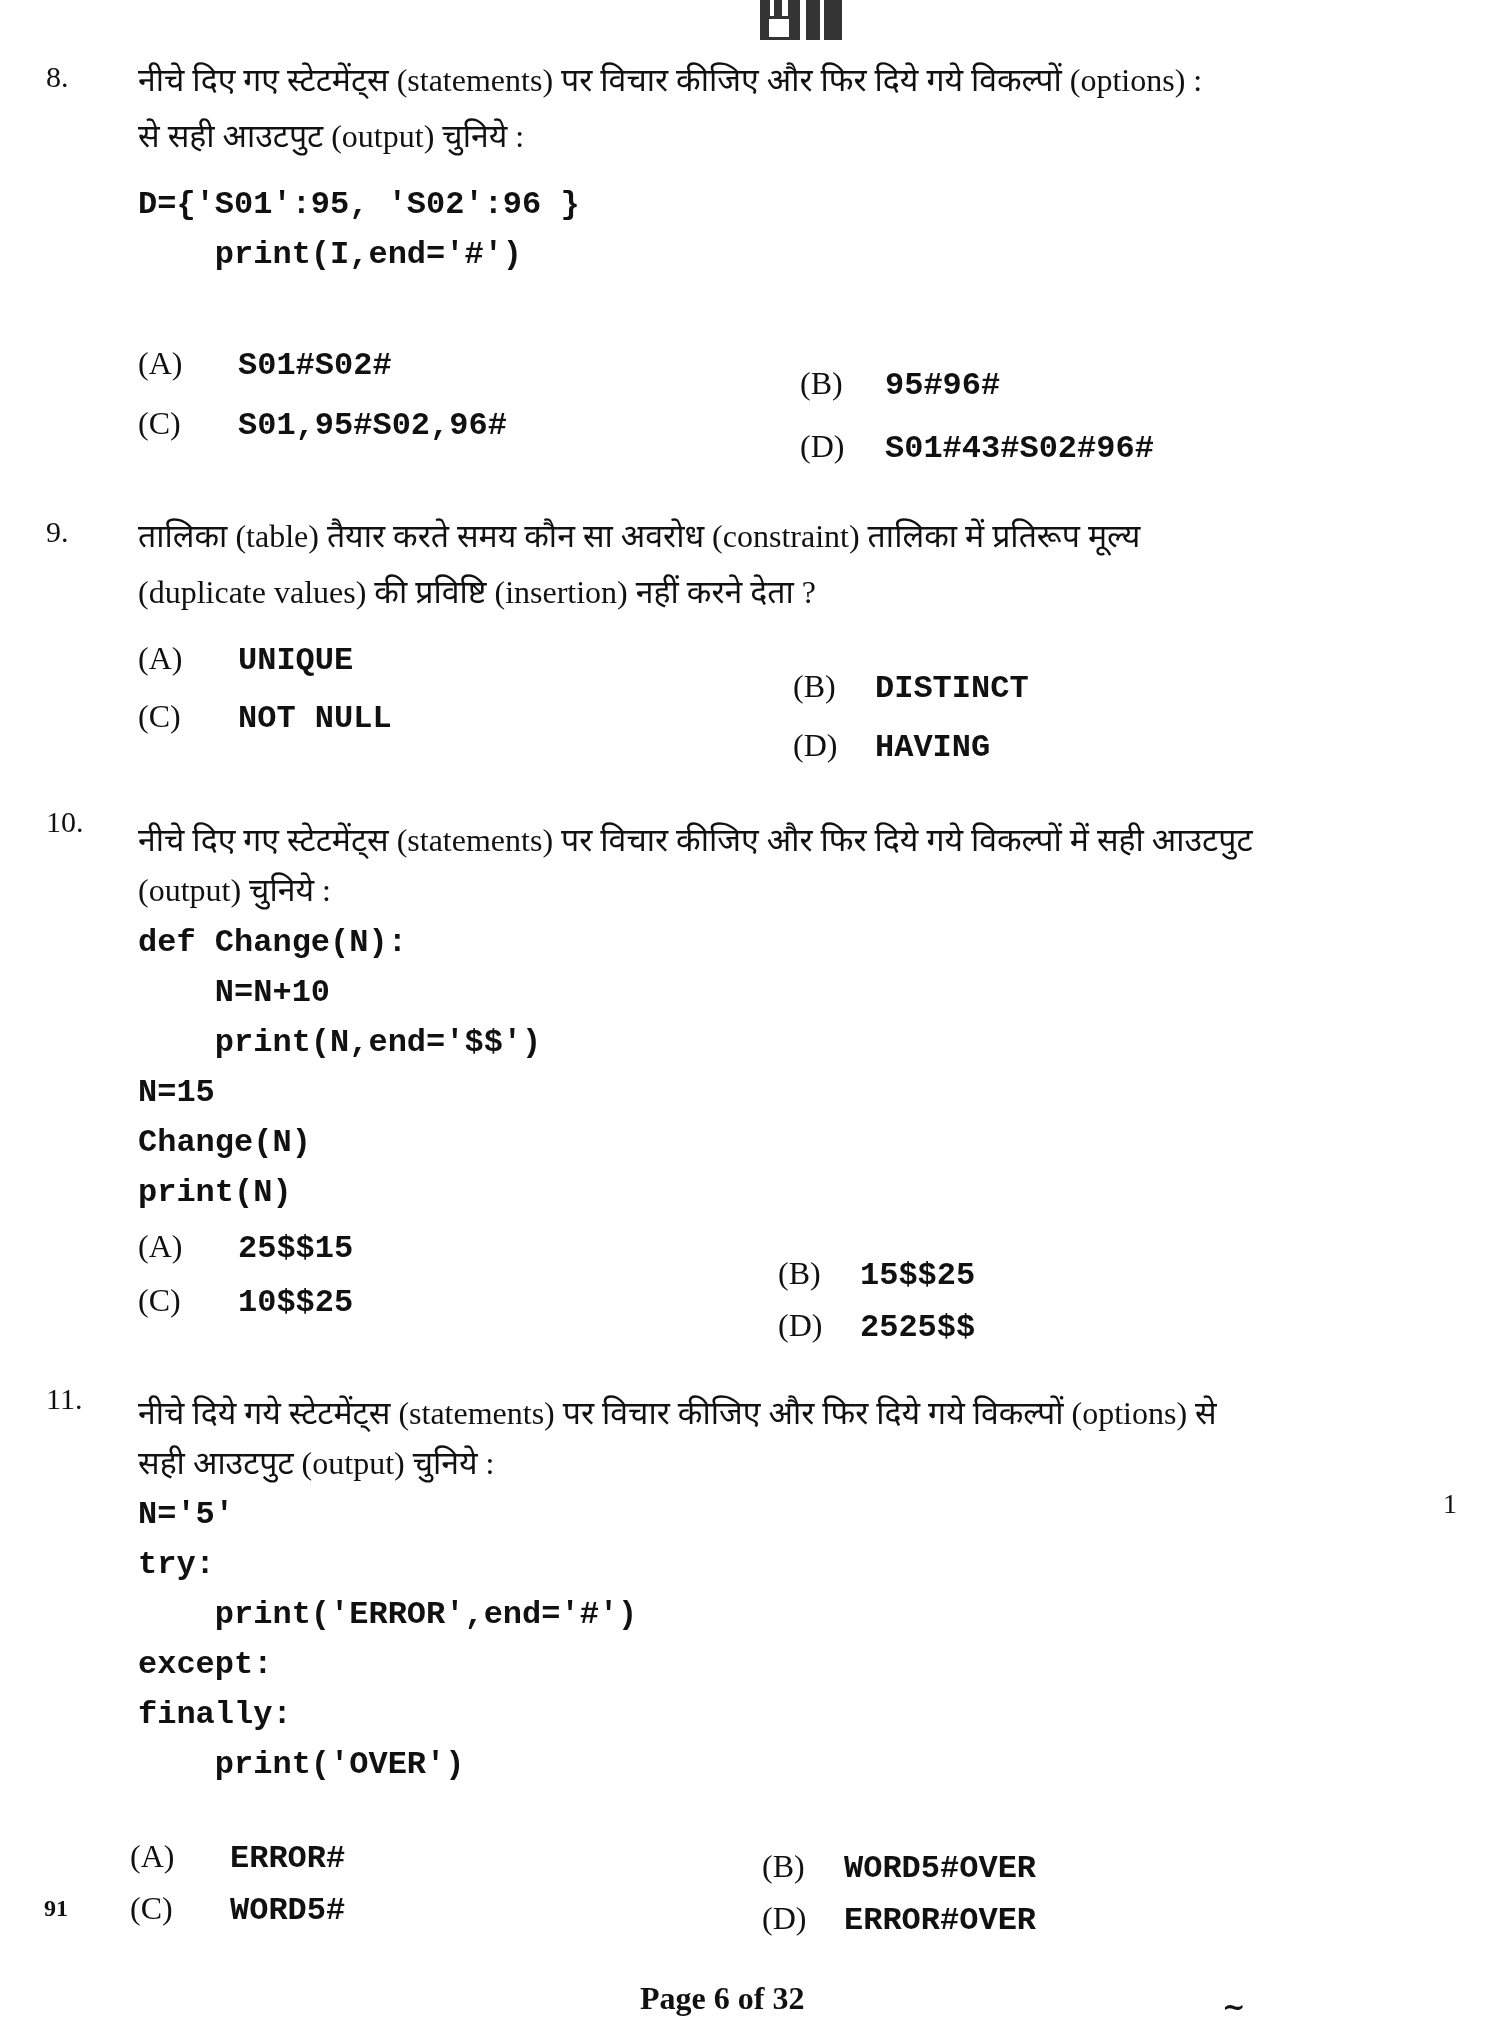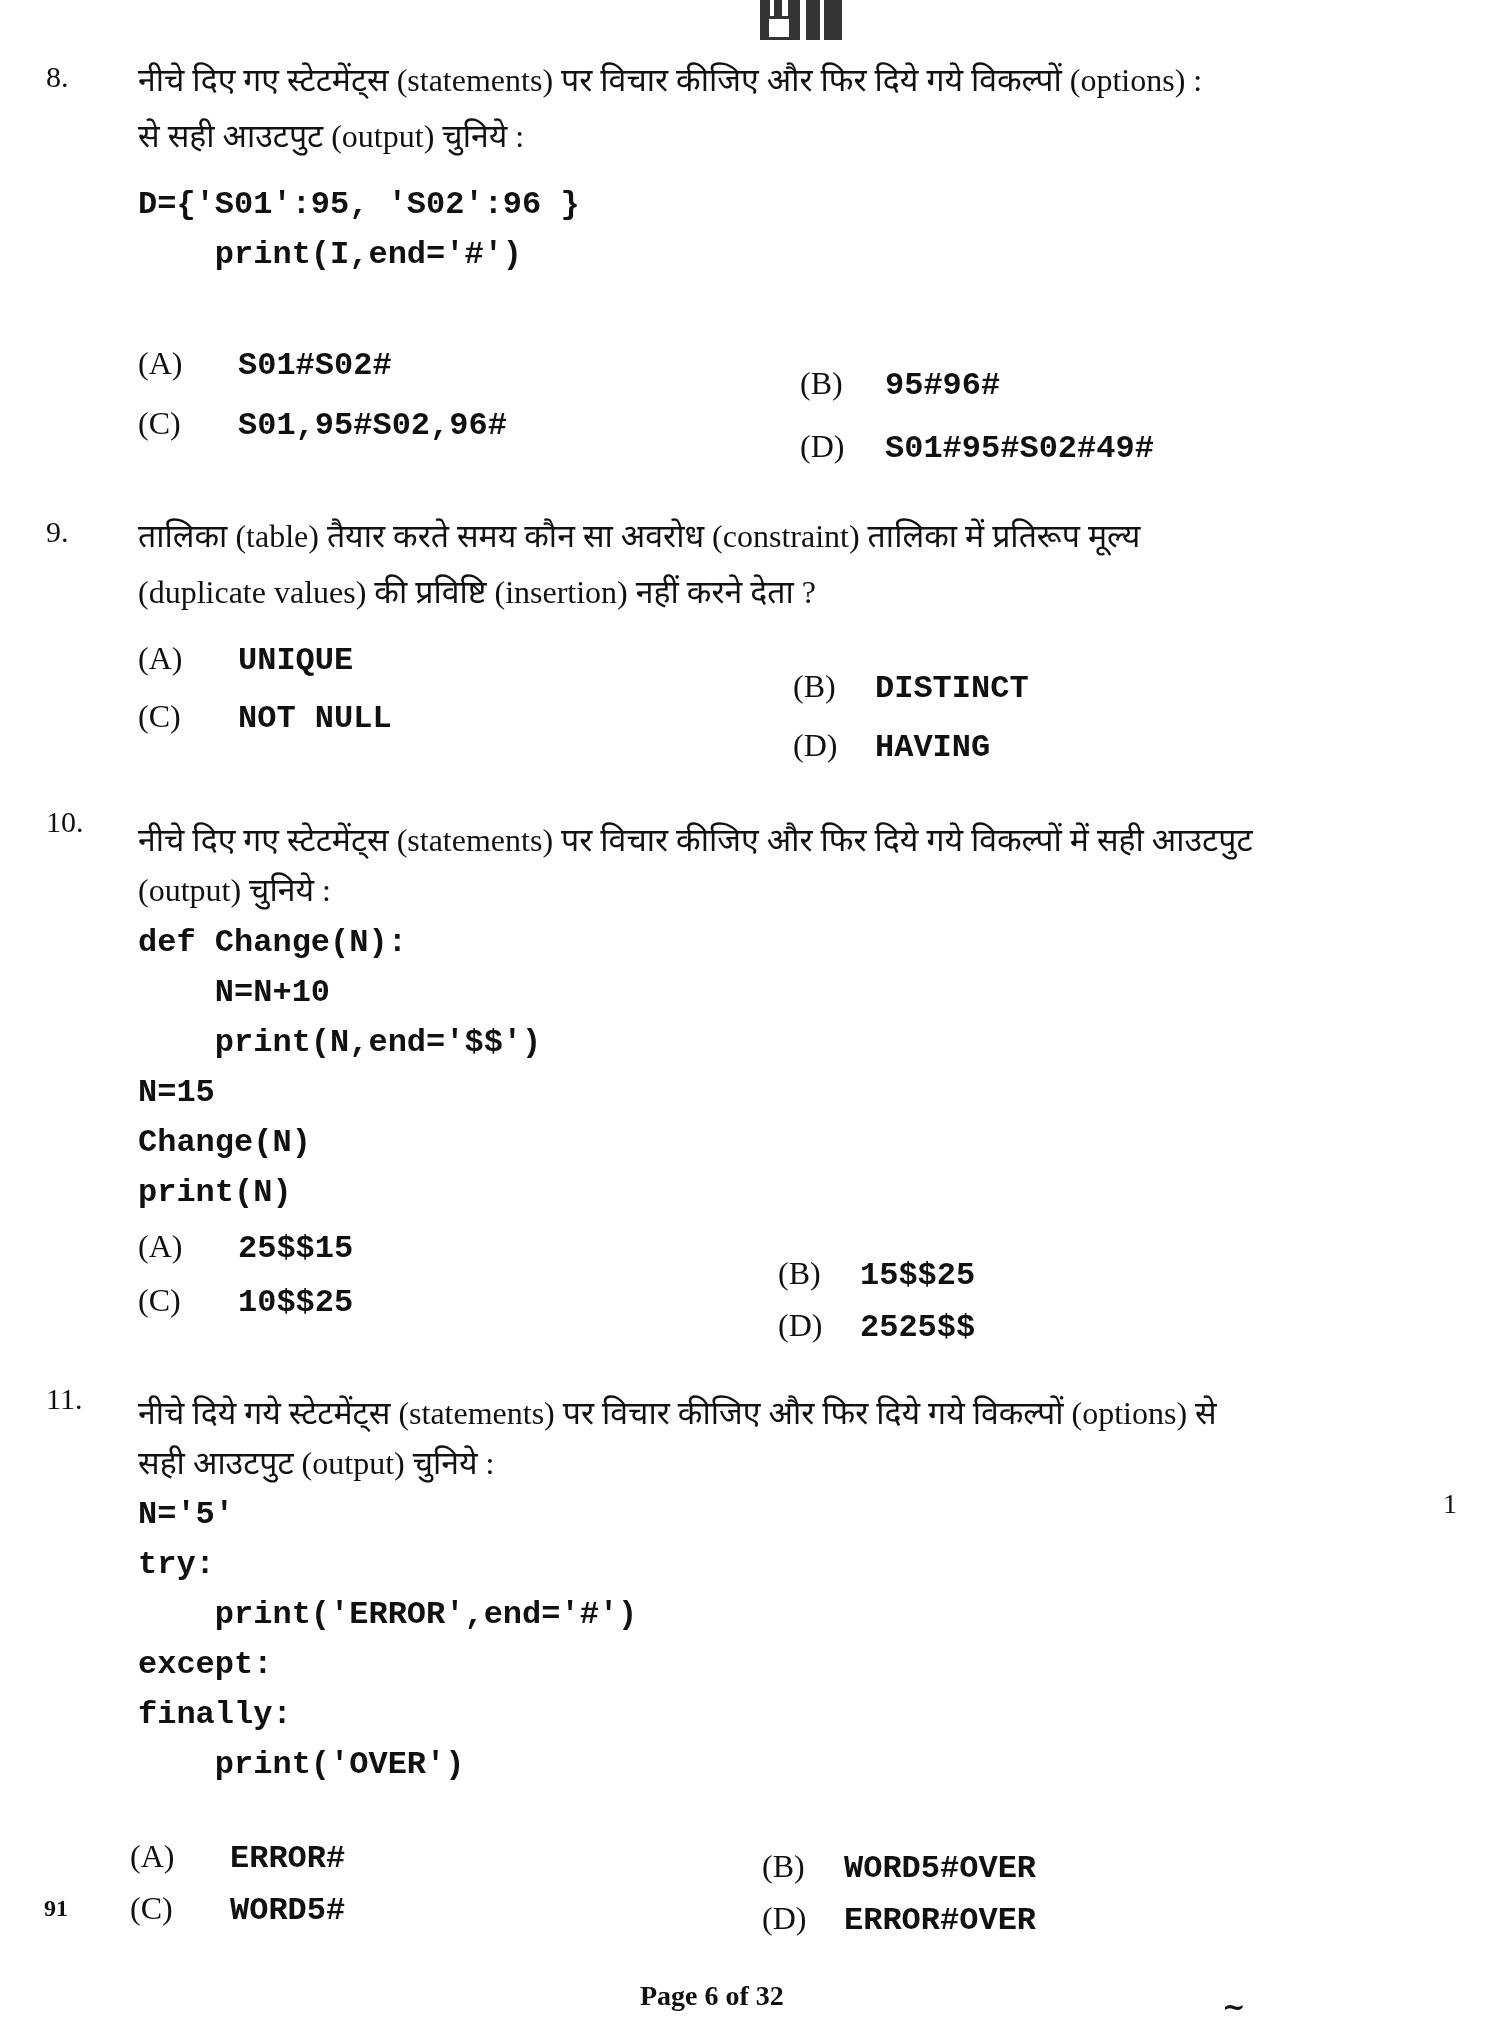--- a/index.html
+++ b/index.html
@@ -27,21 +27,21 @@
   }
   .code {
     position: absolute; left: 138px; font-family: "Liberation Mono", "DejaVu Sans Mono", monospace;
     font-weight: bold; font-size: 32px; white-space: pre; line-height: 50px;
   }
   .opt { position: absolute; font-size: 32px; display: flex; align-items: baseline; }
   .opt .lbl { font-family: "Liberation Serif", serif; width: 100px; }
   .opt .val { font-family: "Liberation Mono", "DejaVu Sans Mono", monospace; font-weight: bold; }
   .marks { position: absolute; right: 48px; font-size: 28px; font-family: "Liberation Serif", serif; }
   .footer-left { position: absolute; left: 44px; top: 1895px; font-size: 24px; font-weight: bold; font-family: Liberation Serif, serif; }
-  .footer-center { position: absolute; left: 640px; top: 1980px; font-size: 28px; font-weight: bold; font-family: "Liberation Serif", serif; }
+  .footer-center { position: absolute; left: 640px; top: 1980px; font-size: 32px; font-weight: bold; font-family: "Liberation Serif", serif; }
   .footer-tilde { position: absolute; left: 1222px; top: 1990px; font-size: 28px; font-weight: bold; }
 </style>
 </head>
 <body>
 
 <div class="qr"></div>
 
 <section>
   <div class="qnum" style="top:60px">8.</div>
   <div class="qtext" style="top:52px">
@@ -56,21 +56,21 @@
   <div class="opt" style="left:800px;top:365px">
       <span class="lbl" style="width:85px">(B)</span>
       <span class="val">95#96#</span>
     </div>
   <div class="opt" style="left:138px;top:405px">
       <span class="lbl">(C)</span>
       <span class="val">S01,95#S02,96#</span>
     </div>
   <div class="opt" style="left:800px;top:428px">
       <span class="lbl" style="width:85px">(D)</span>
-      <span class="val">S01#95#S02#49#</span>
+      <span class="val">S01#43#S02#96#</span>
     </div>
 </section>
 
 <section>
   <div class="qnum" style="top:515px">9.</div>
   <div class="qtext" style="top:508px">
     <div>तालिका (table) तैयार करते समय कौन सा अवरोध (constraint) तालिका में प्रतिरूप मूल्य</div>
     <div>(duplicate values) की प्रविष्टि (insertion) नहीं करने देता ?</div>
   </div>
   <div class="opt" style="left:138px;top:640px">

